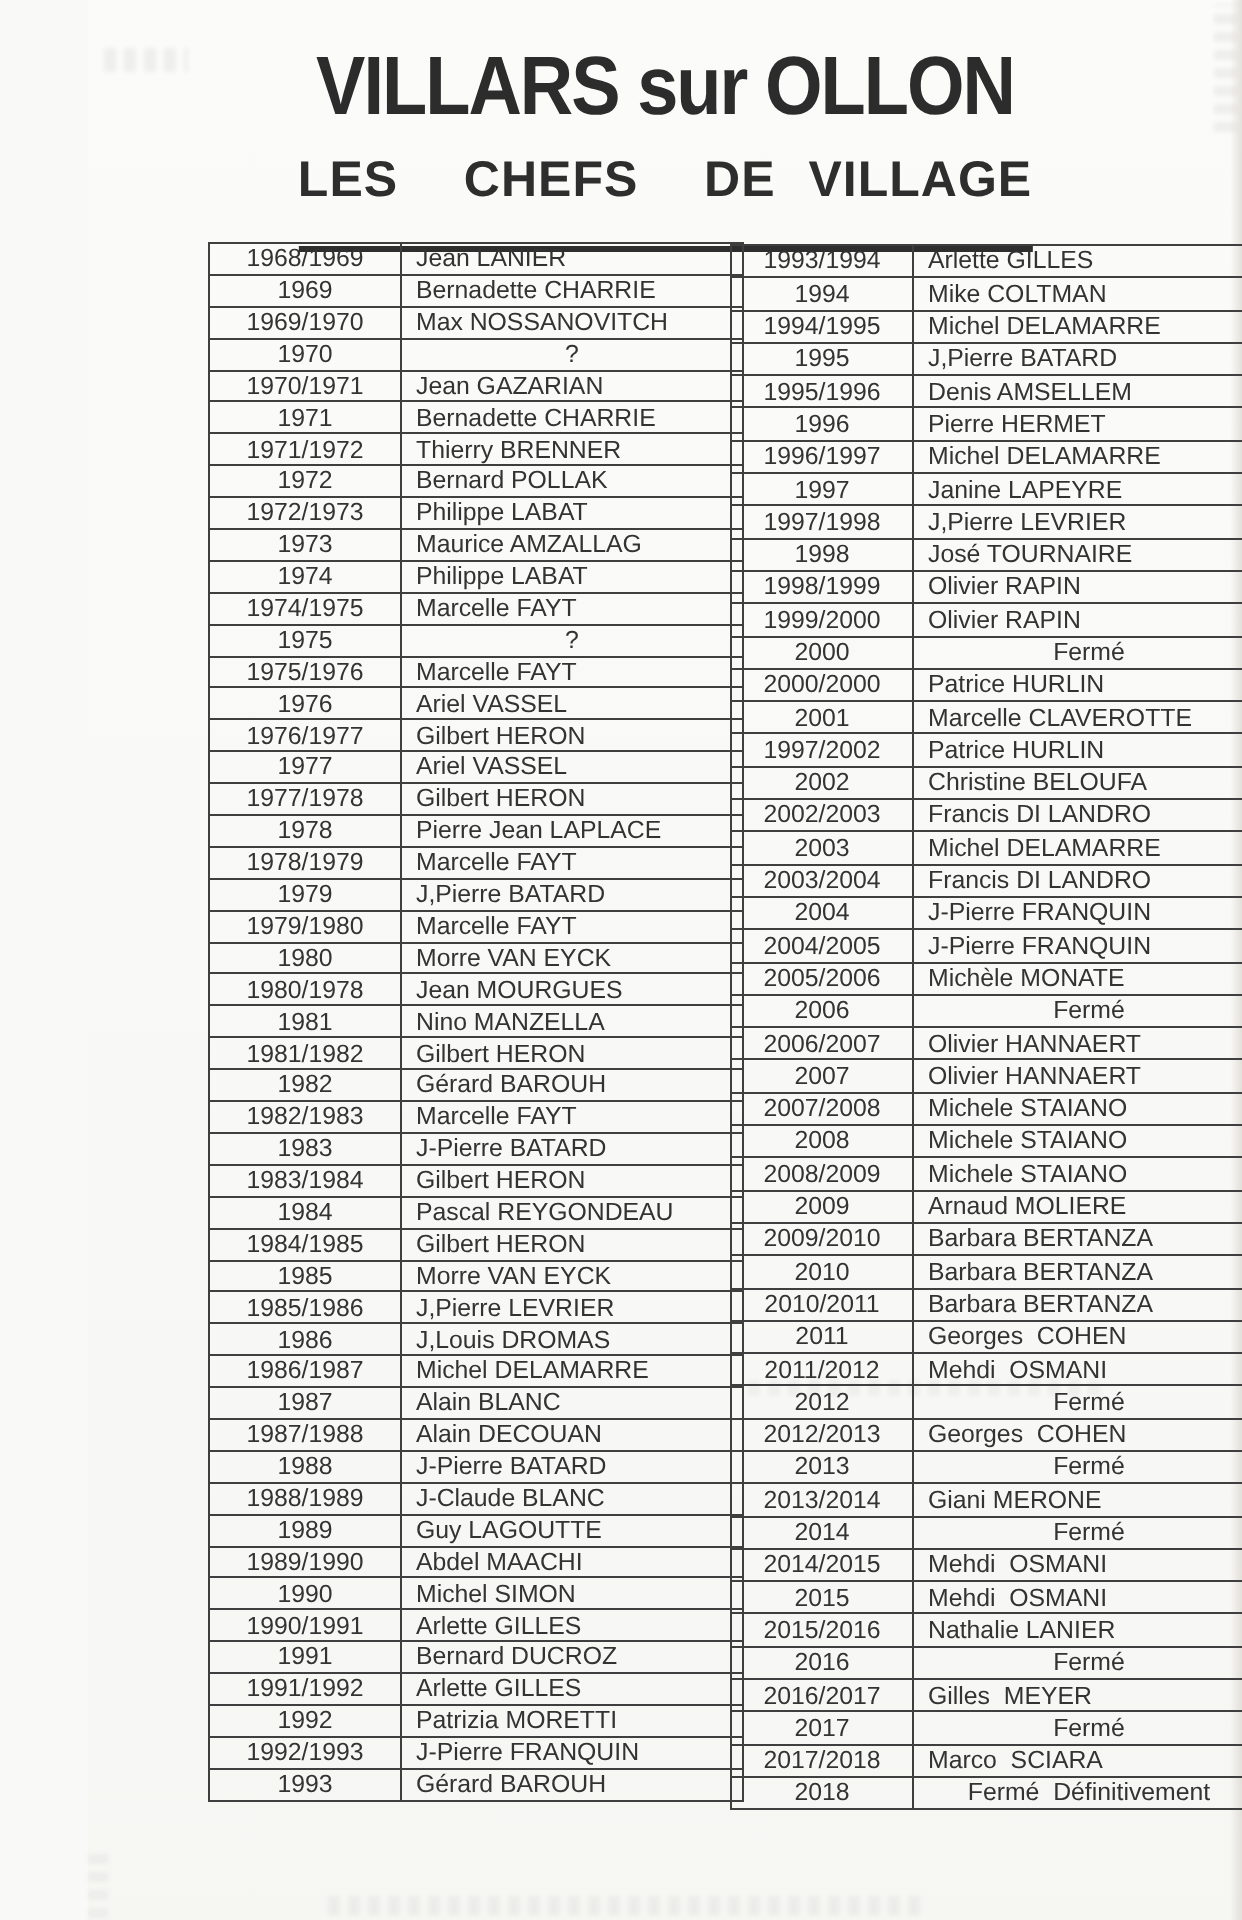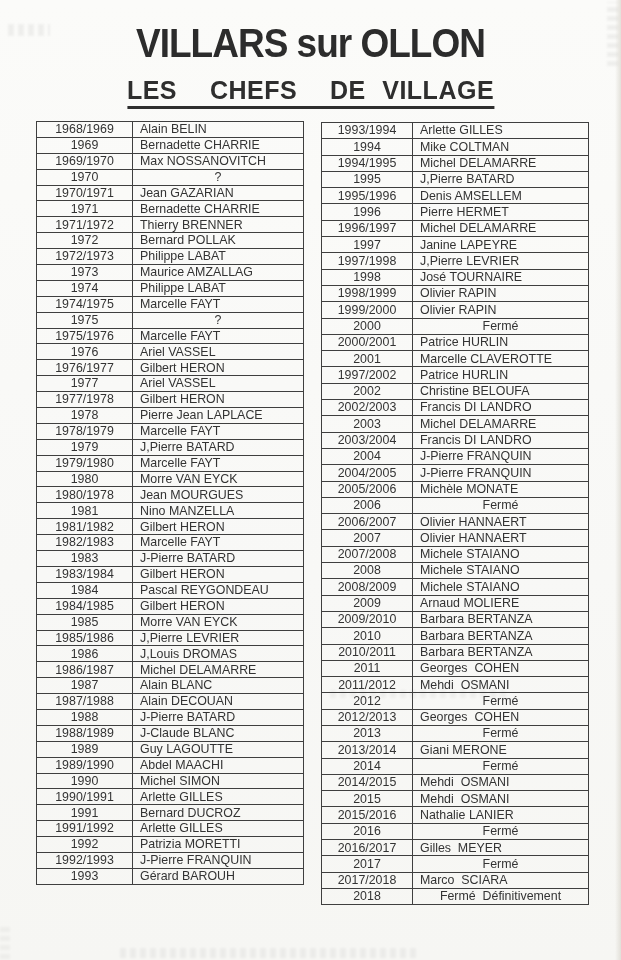--- a/index.html
+++ b/index.html
@@ -10,20 +10,21 @@
   html,body{margin:0;padding:0;}
   body{
     width:621px;height:960px;overflow:hidden;
     background:var(--paper);
     font-family:"Liberation Sans", sans-serif;
     position:relative;
   }
   .page{
     position:absolute;inset:0;
     background:linear-gradient(180deg,#fbfbf9 0%,#f8f8f6 60%,#f6f6f3 100%);
+    margin-left:44px;
   }
   
   .smudge{
     position:absolute;opacity:.07;filter:blur(1px);
     background:repeating-linear-gradient(90deg,#555 0 6px,transparent 6px 10px);
     pointer-events:none;
   }
   .smudge.vert{background:repeating-linear-gradient(0deg,#555 0 5px,transparent 5px 9px);}
   .edge-shade{
     position:absolute;right:0;top:0;width:6px;height:100%;
@@ -34,26 +35,26 @@
   .title{
     position:absolute;top:20px;left:0;width:100%;
     text-align:center;
     font-size:37px;font-weight:bold;letter-spacing:-1px;
     transform:scaleY(1.12);transform-origin:top center;
     color:#2c2c2c;white-space:pre;
   }
   .subtitle{
     position:absolute;top:76px;left:50%;transform:translateX(-50%);
     font-size:25px;font-weight:bold;letter-spacing:.5px;word-spacing:9px;
-    color:#2e2e2e;border-bottom:3px solid #2e2e2e;padding-bottom:1px;
+    color:#2e2e2e;border-bottom:3px solid #2e2e2e;padding-bottom:18px;
     white-space:pre;
   }
 
   .table-wrap{position:absolute;top:121px;width:267px;}
-  .table-wrap.left{left:36px;}
+  .table-wrap.left{left:60px;}
   .table-wrap.right{left:321px;top:122px;}
 
   table{
     border-collapse:collapse;width:100%;table-layout:fixed;
   }
   td{
     border:1.5px solid var(--border);
     font-size:12.4px;line-height:1;color:var(--ink);
     overflow:hidden;white-space:pre;
   }
@@ -84,21 +85,21 @@
 
   <div class="table-wrap left">
     <table class="left">
       <colgroup>
           <col class="c-year-l">
           <col class="c-name-l">
         </colgroup>
       <tbody id="tbody-left">
           <tr>
             <td class="year">1968/1969</td>
-            <td class="name">Alain BELIN</td>
+            <td class="name">Jean LANIER</td>
           </tr>
           <tr>
             <td class="year">1969</td>
             <td class="name">Bernadette CHARRIE</td>
           </tr>
           <tr>
             <td class="year">1969/1970</td>
             <td class="name">Max NOSSANOVITCH</td>
           </tr>
           <tr>
@@ -185,20 +186,24 @@
             <td class="year">1980/1978</td>
             <td class="name">Jean MOURGUES</td>
           </tr>
           <tr>
             <td class="year">1981</td>
             <td class="name">Nino MANZELLA</td>
           </tr>
           <tr>
             <td class="year">1981/1982</td>
             <td class="name">Gilbert HERON</td>
+          </tr>
+          <tr>
+            <td class="year">1982</td>
+            <td class="name">Gérard BAROUH</td>
           </tr>
           <tr>
             <td class="year">1982/1983</td>
             <td class="name">Marcelle FAYT</td>
           </tr>
           <tr>
             <td class="year">1983</td>
             <td class="name">J-Pierre BATARD</td>
           </tr>
           <tr>
@@ -338,21 +343,21 @@
           </tr>
           <tr>
             <td class="year">1999/2000</td>
             <td class="name">Olivier RAPIN</td>
           </tr>
           <tr>
             <td class="year">2000</td>
             <td class="name centered">Fermé</td>
           </tr>
           <tr>
-            <td class="year">2000/2001</td>
+            <td class="year">2000/2000</td>
             <td class="name">Patrice HURLIN</td>
           </tr>
           <tr>
             <td class="year">2001</td>
             <td class="name">Marcelle CLAVEROTTE</td>
           </tr>
           <tr>
             <td class="year">1997/2002</td>
             <td class="name">Patrice HURLIN</td>
           </tr>

